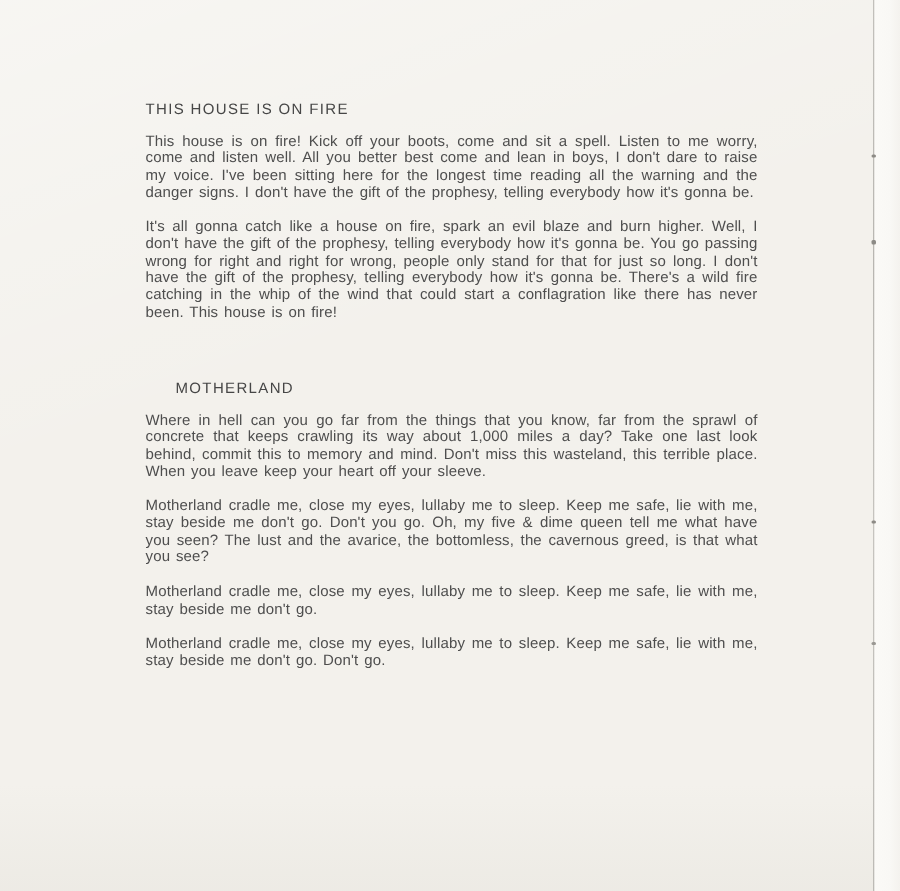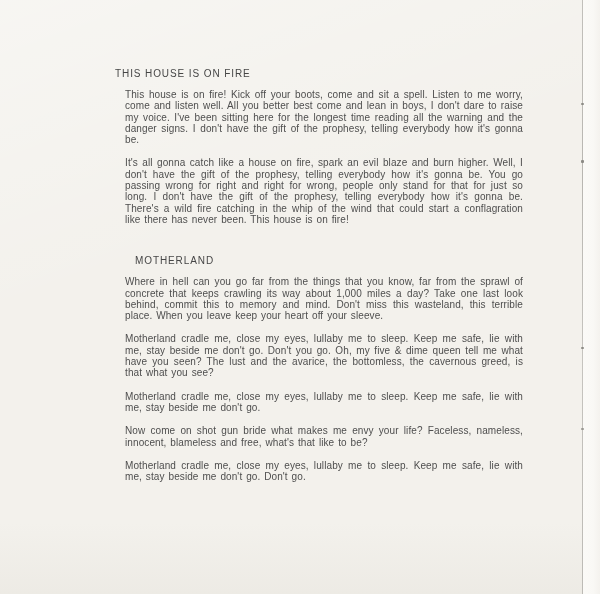--- a/index.html
+++ b/index.html
@@ -48,37 +48,37 @@
     border-radius: 1px;
   }
   .speck.s1 { top: 103px; }
   .speck.s2 { top: 160px; height: 3px; }
   .speck.s3 { top: 347px; }
   .speck.s4 { top: 428px; background: #9a9893; }
 
   .content {
     position: absolute;
     top: 68px;
-    left: 115px;
+    left: 97px;
     width: 408px;
   }
   h2.song-title {
     margin: 0 0 9px 0;
     font-size: 10px;
     font-weight: 400;
     letter-spacing: 0.9px;
     line-height: 12px;
     color: #464646;
   }
   h2.song-title.second {
-    margin-top: 30px;
+    margin-top: 40px;
     padding-left: 20px;
   }
   p.lyric {
-    margin: 0 0 12px 10px;
+    margin: 0 0 12px 0;
     font-size: 10px;
     line-height: 11.3px;
     color: #4e4e4e;
     text-align: justify;
     letter-spacing: 0.1px;
     word-spacing: 1px;
   }
 </style>
 </head>
 <body>
@@ -96,21 +96,20 @@
 
     <h2 class="song-title second">MOTHERLAND</h2>
 
     <p class="lyric">Where in hell can you go far from the things that you know, far from the sprawl of concrete that keeps crawling its way about 1,000 miles a day? Take one last look behind, commit this to memory and mind. Don't miss this wasteland, this terrible place. When you leave keep your heart off your sleeve.</p>
 
     <p class="lyric">Motherland cradle me, close my eyes, lullaby me to sleep. Keep me safe, lie with me, stay beside me don't go. Don't you go. Oh, my five &amp; dime queen tell me what have you seen? The lust and the avarice, the bottomless, the cavernous greed, is that what you see?</p>
 
     <p class="lyric">Motherland cradle me, close my eyes, lullaby me to sleep. Keep me safe, lie with me, stay beside me don't go.</p>
 
 
-    <p class="lyric">Now come on shot gun bride what makes me envy your life? Faceless, nameless, innocent, blameless and free, what's that like to be?</p>
 
     <p class="lyric">Motherland cradle me, close my eyes, lullaby me to sleep. Keep me safe, lie with me, stay beside me don't go. Don't go.</p>
 
   </div>
 
   <div class="edge-line"></div>
   <div class="edge-strip"></div>
   <div class="speck s1"></div>
   <div class="speck s2"></div>
   <div class="speck s3"></div>

